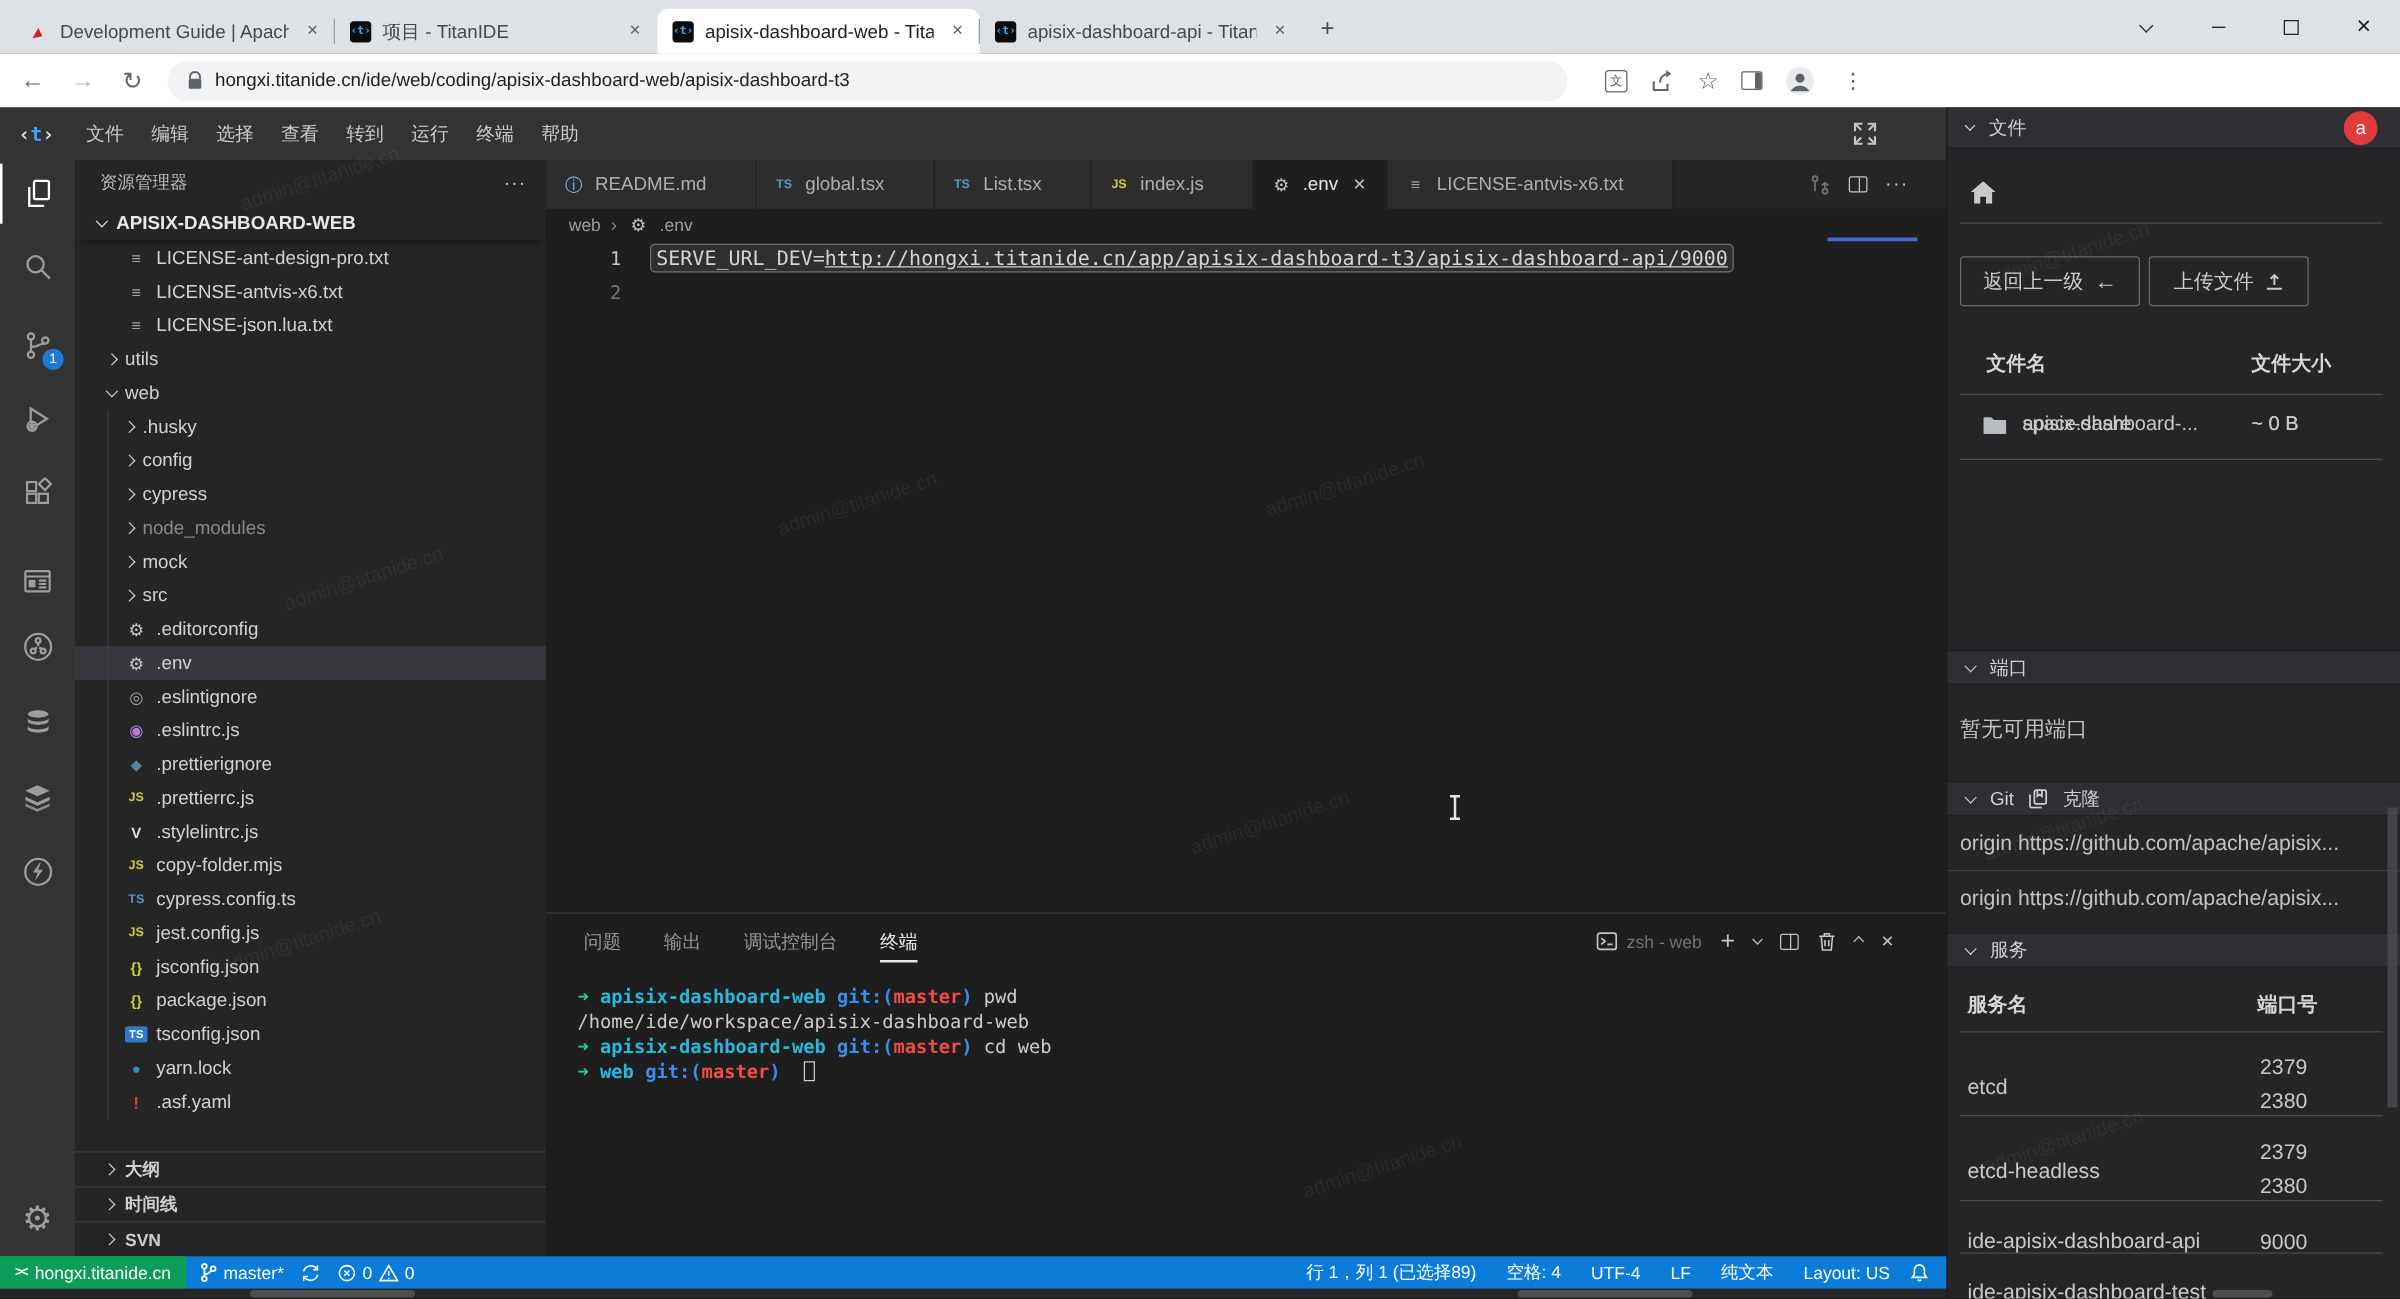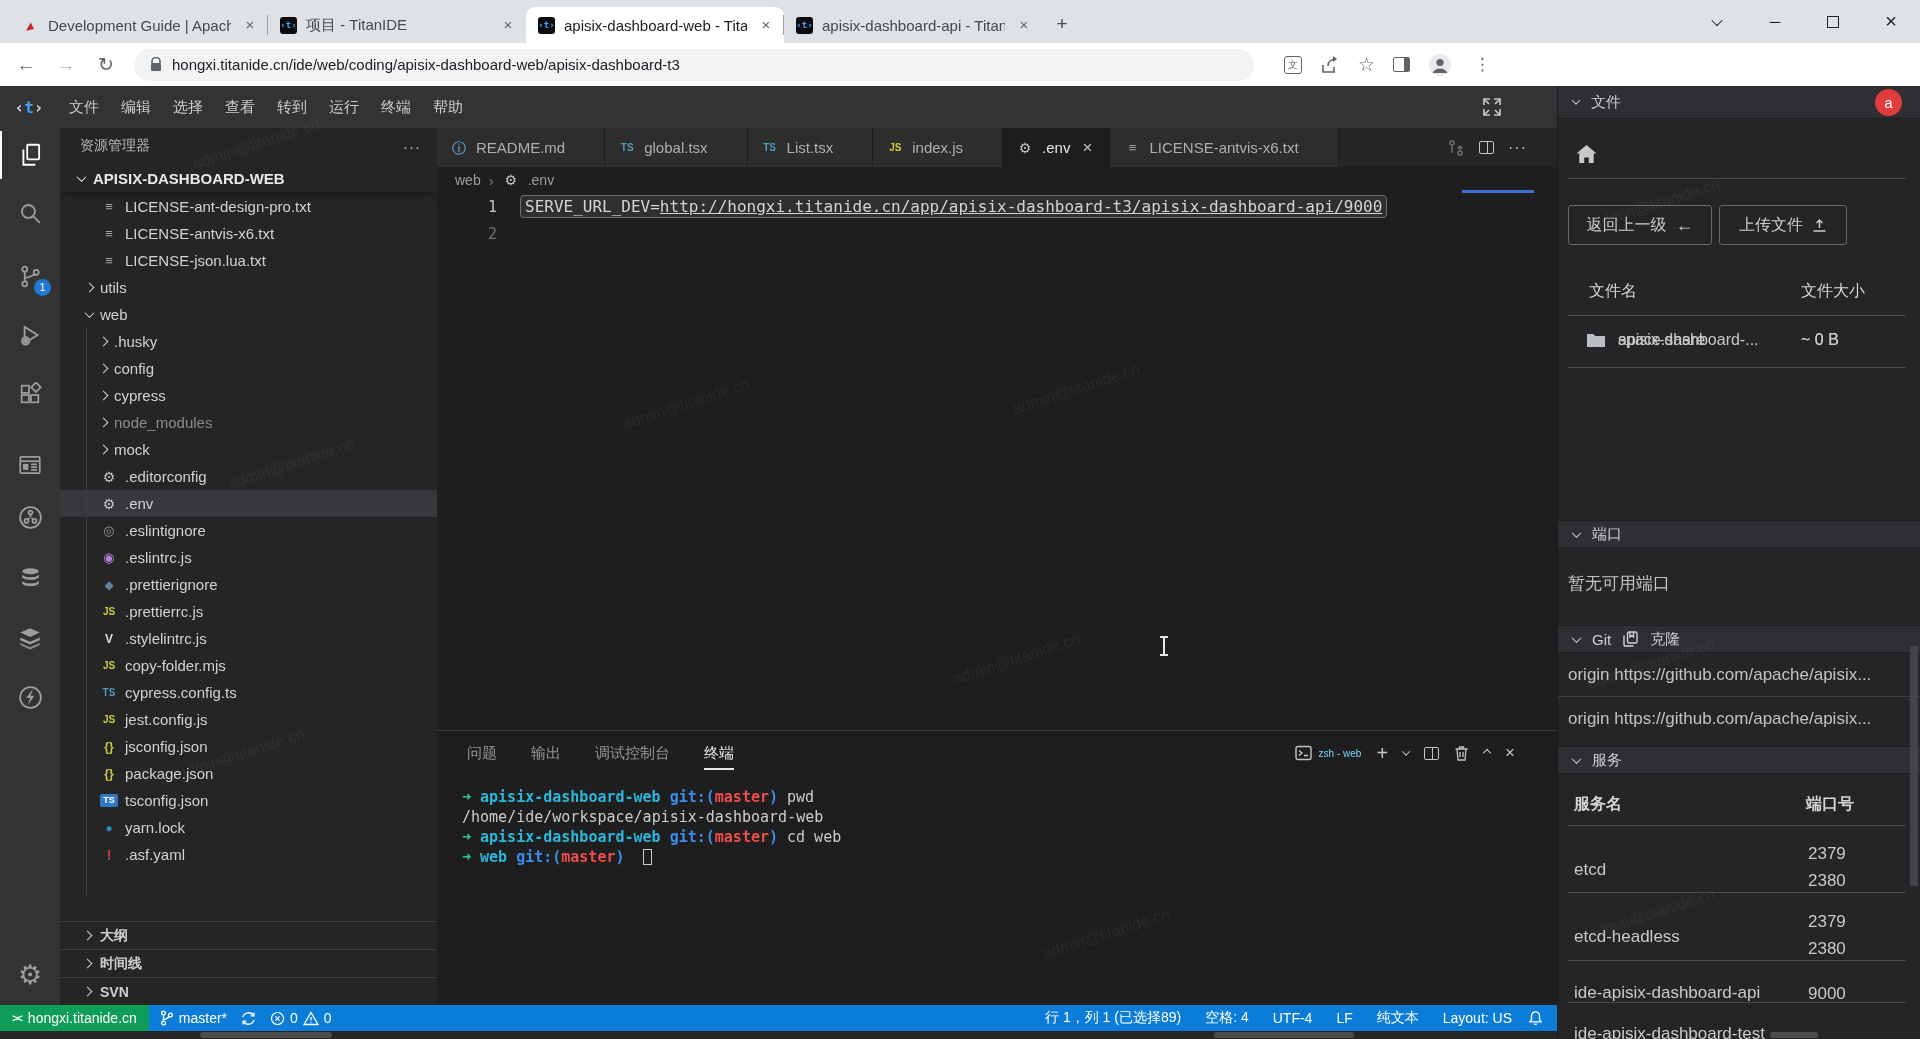--- a/index.html
+++ b/index.html
@@ -107,21 +107,21 @@
   .ibeam{position:absolute;left:1163px;top:637px;width:2px;height:18px;background:#e6e6e6}
   .ibeam::before,.ibeam::after{content:"";position:absolute;left:-3px;width:8px;height:2px;background:#e6e6e6}
   .ibeam::before{top:-1px}.ibeam::after{bottom:-1px}
   
   .panel{position:absolute;left:0;right:0;bottom:0;height:275px;background:#1e1e1e;border-top:1px solid #3c3c3c}
   .panelhead{height:44px;display:flex;align-items:center;padding-left:30px}
   .ptab{margin-right:34px;font-size:15px;color:#969696;cursor:pointer;position:relative;height:44px;display:flex;align-items:center}
   .ptab.active{color:#e7e7e7}
   .ptab.active::after{content:"";position:absolute;left:0;right:0;bottom:5px;height:2px;background:#e7e7e7}
   .pctrl{margin-left:auto;display:flex;align-items:center;gap:15px;padding-right:42px;color:#c5c5c5}
-  .shell-label{font-size:10px;color:#7dd3fc;display:flex;align-items:center;gap:7px}
+  .shell-label{font-size:14px;color:#737373;display:flex;align-items:center;gap:7px}
   .plus-ic{font-size:20px;line-height:1}
   .trash,.termbox{color:#c5c5c5}
   .tbody{position:absolute;top:56px;left:25px;font-family:"DejaVu Sans Mono",monospace;font-size:15px;color:#cccccc}
   .tline{height:20px;line-height:20px;white-space:pre}
   .t-prompt{color:#23d18b;font-weight:bold}
   .t-dir{color:#29b8db;font-weight:bold;margin-left:9px}
   .t-git{color:#3b8eea;font-weight:bold;margin-left:9px}
   .t-branch{color:#f14c4c;font-weight:bold}
   .t-close{color:#3b8eea;font-weight:bold}
   .t-cmd{margin-left:9px}
@@ -129,21 +129,21 @@
   .tline.has-cursor .tcursor{display:inline-block}
   
   .rightpanel{left:1557px;top:86px;width:363px;height:953px;background:#252528;border-left:1px solid #1b1b1c;color:#cccccc}
   .rp-head{height:33px;background:#2e2e33;border-bottom:1px solid #1e1e1e;display:flex;align-items:center;gap:12px;padding-left:15px;font-size:15px;color:#cfcfcf;position:relative}
   .rp-head .chev{width:6px;height:6px}
   .avatar-badge{position:absolute;right:18px;top:3px;width:27px;height:27px;border-radius:50%;background:#e13c3c;color:#fff;font-size:15px;display:flex;align-items:center;justify-content:center;cursor:pointer}
   .rp-files-body{position:relative;height:401px}
   .home-ic{position:absolute;left:18px;top:26px;cursor:pointer}
   .rp-div{position:absolute;left:10px;right:14px;height:1px;background:#4a4a4e}
   .rp-btn{position:absolute;top:86px;height:40px;border:1px solid #6a6a6e;border-radius:3px;background:transparent;color:#cccccc;font-size:16px;display:flex;align-items:center;justify-content:center;gap:9px;cursor:pointer}
-  .ftable-hcell{position:absolute;top:162px;font-size:16px;font-weight:normal;color:#d6d6d6}
+  .ftable-hcell{position:absolute;top:162px;font-size:16px;font-weight:bold;color:#d6d6d6}
   .frow{position:absolute;left:0;right:0;height:50px}
   .frow .fname{position:absolute;left:60px;top:14px;font-size:16px;color:#c9c9c9;white-space:nowrap}
   .frow .fsize{position:absolute;left:243px;top:14px;font-size:16px;color:#c9c9c9}
   .frow .foldsvg{position:absolute;left:28px;top:16px}
   .rp-sechead{height:28px;background:#2e2e33;border-top:1px solid #1e1e1e;border-bottom:1px solid #1e1e1e;display:flex;align-items:center;gap:12px;padding-left:15px;font-size:15px;color:#cfcfcf}
   .rp-ports-body{height:77px;position:relative}
   .ports-empty{position:absolute;left:10px;top:24px;font-size:17px;color:#c2c2c2}
   .rp-git-body{height:93px;overflow:hidden}
   .remote{padding:12px 8px 11px 10px;font-size:17px;color:#c2c2c2;white-space:nowrap;overflow:hidden}
   .remote.second{border-top:1px solid #3d3d40}
@@ -386,20 +386,25 @@
   </div>
         <div class="trow f2 dim">
     <span class="chev tchev r"></span>
 
     <span class="tlabel">node_modules</span>
   </div>
         <div class="trow f2">
     <span class="chev tchev r"></span>
 
     <span class="tlabel">mock</span>
+  </div>
+        <div class="trow f2">
+    <span class="chev tchev r"></span>
+
+    <span class="tlabel">src</span>
   </div>
         <div class="trow i2">
 
     <span class="ficon ic-gear">⚙</span>
     <span class="tlabel">.editorconfig</span>
   </div>
         <div class="trow i2 selected">
 
     <span class="ficon ic-gear">⚙</span>
     <span class="tlabel">.env</span>

